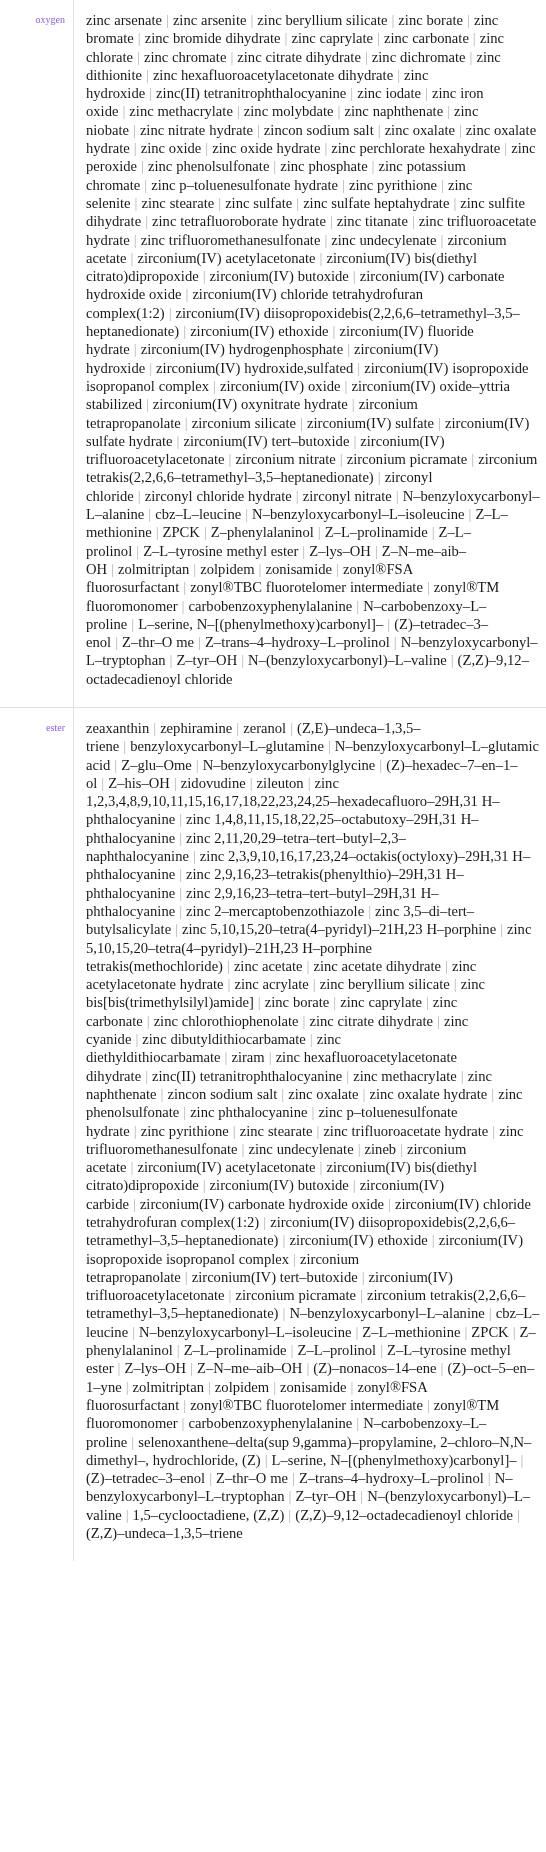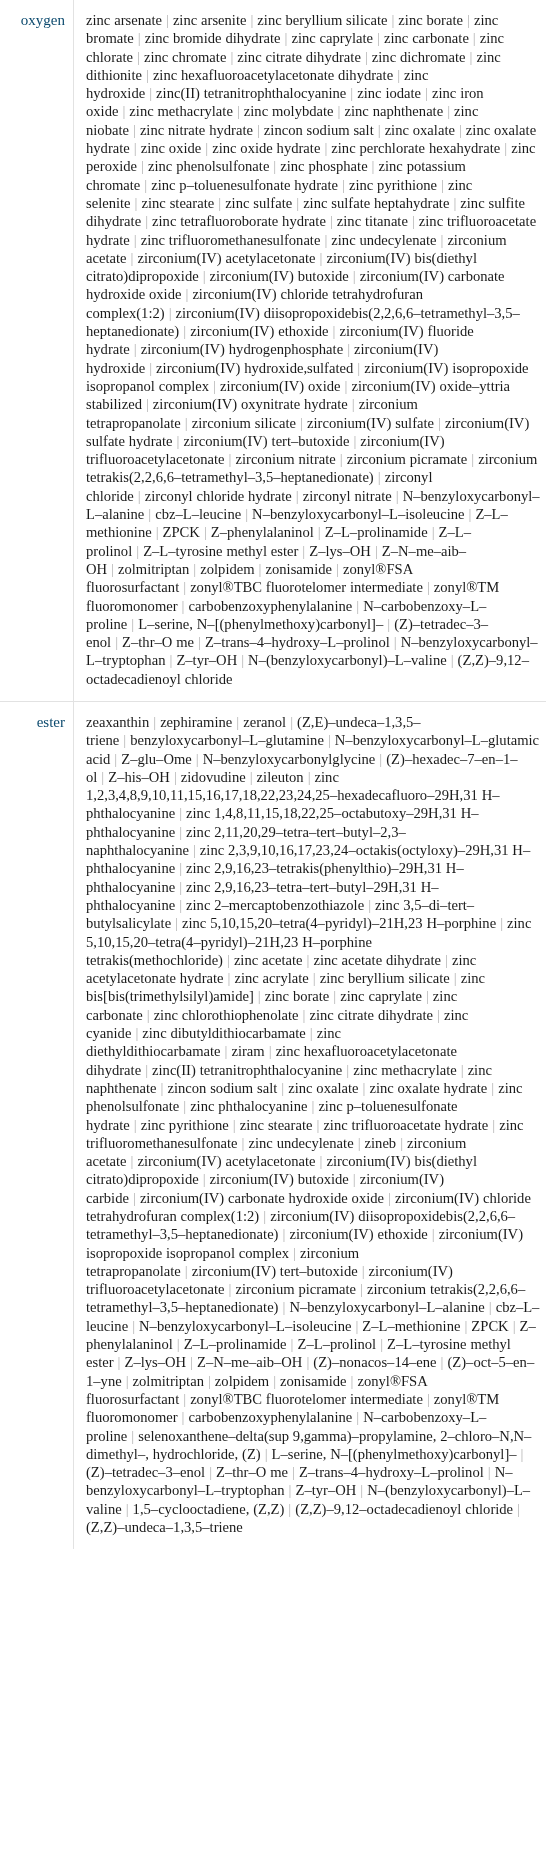--- a/index.html
+++ b/index.html
@@ -21,28 +21,28 @@
   .chem-row {
     vertical-align: top;
   }
   .chem-row + .chem-row > td {
     border-top: 1px solid #e2e2e2;
   }
   td.label-cell {
     width: 65px;
     padding: 11px 8px 11px 0;
     text-align: right;
-    color: #0c4a6e;
-    font-size: 15px;
+    color: #8b5cf6;
+    font-size: 10px;
     line-height: 18.3px;
     white-space: nowrap;
     border-right: 1px solid #e2e2e2;
   }
   td.content-cell {
-    padding: 11px 6px 13px 12px;
+    padding: 11px 6px 19px 12px;
     color: #1a1a1a;
     font-size: 14.6px;
     line-height: 18.3px;
     text-align: left;
     word-spacing: 0.2px;
   }
   .sep {
     color: #b4b4b4;
     padding: 0 4px;
   }

